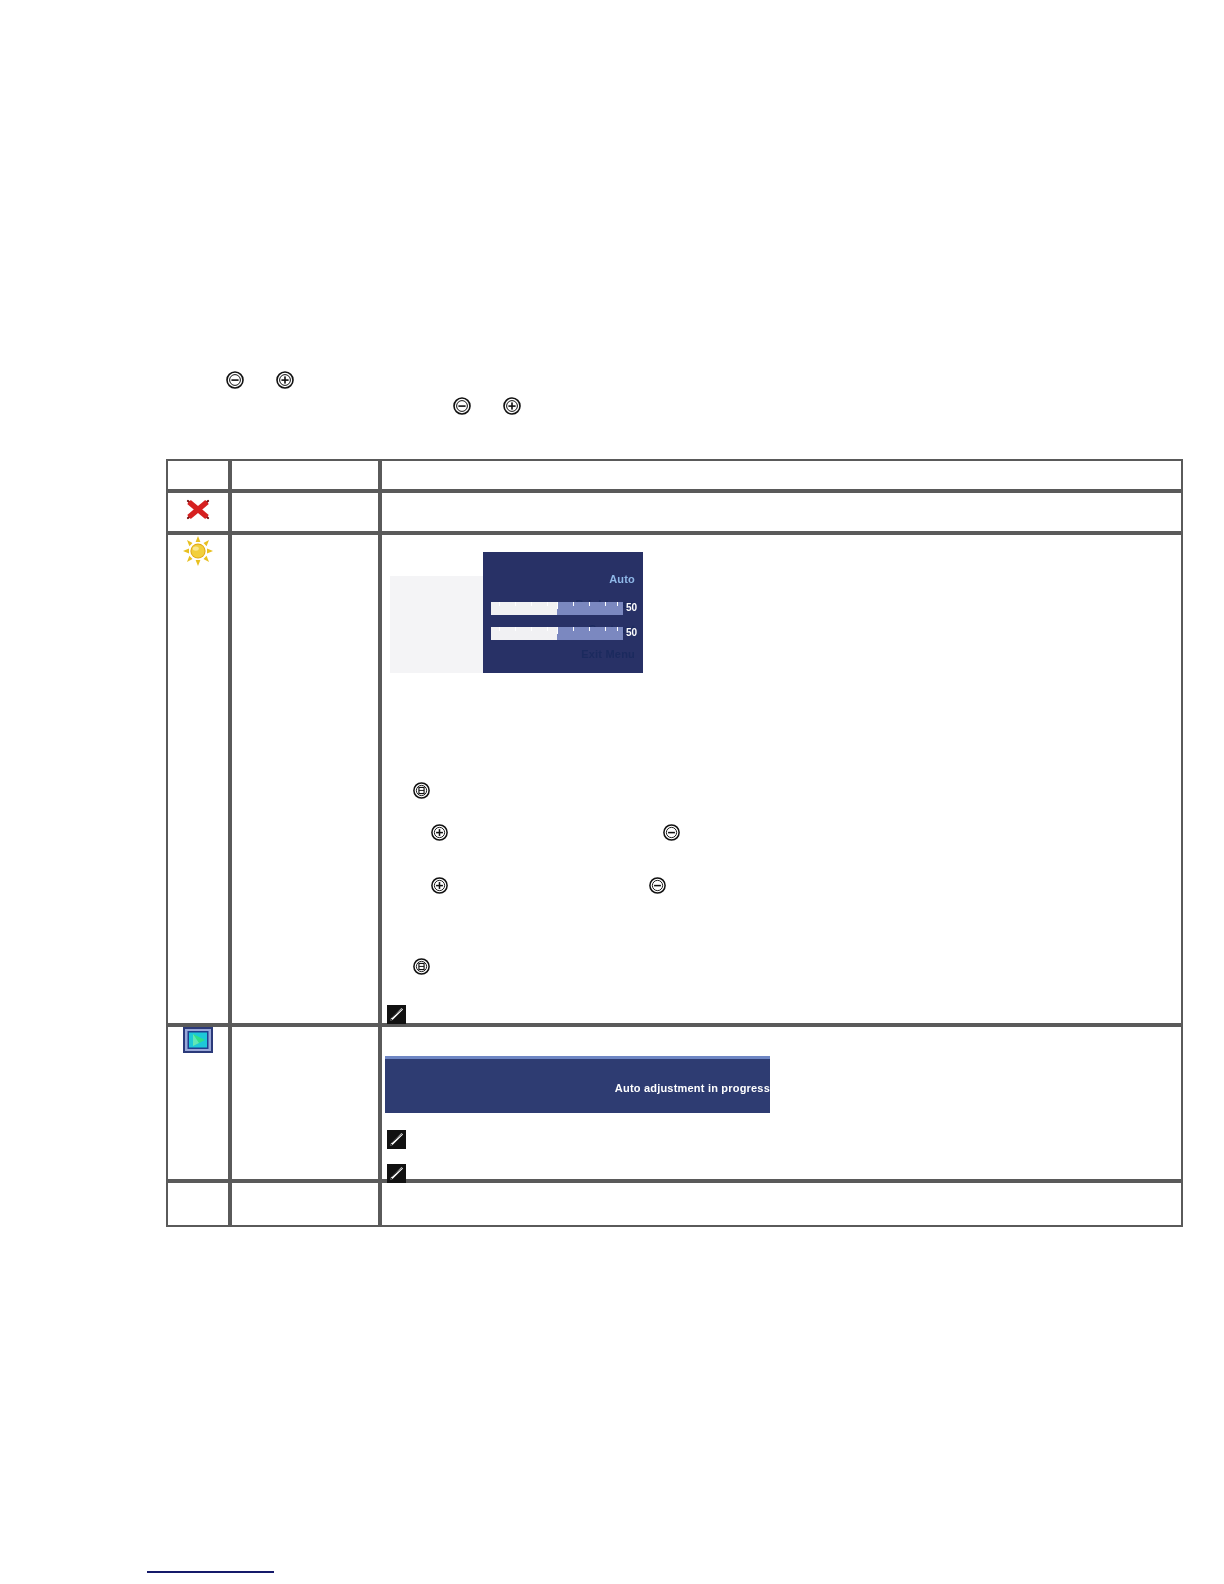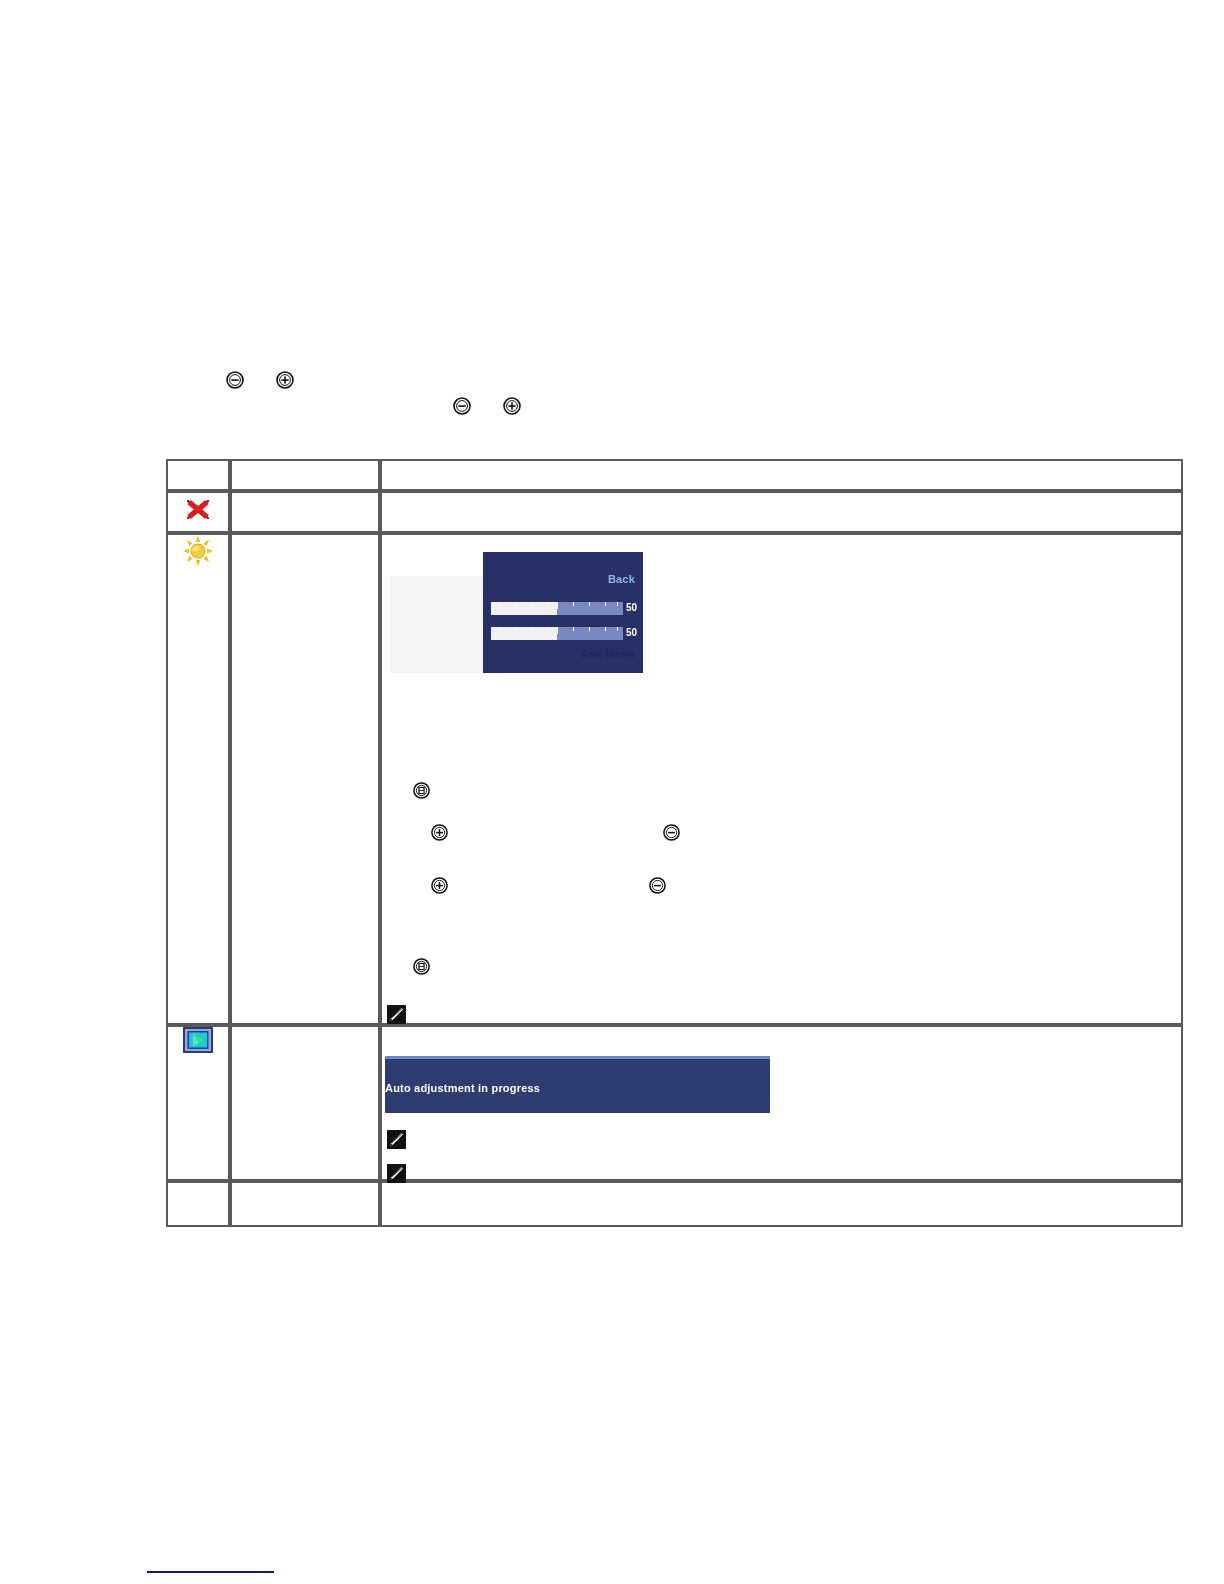--- a/index.html
+++ b/index.html
@@ -46,21 +46,21 @@
   .osd-slider{position:absolute;left:8px;width:132px;height:13px;background:#7b88c0;}
   .osd-slider .fill{position:absolute;left:0;top:0;width:50%;height:13px;background:#f1f1f3;}
   .osd-slider .ticks{position:absolute;left:0;top:0;width:100%;height:4px;}
   .osd-slider .ticks i{position:absolute;top:0;width:1px;height:4px;background:#ffffff;}
   .osd-val{position:absolute;left:142px;font-size:10px;font-weight:bold;color:#ffffff;}
   .row-bright{top:50px;}
   .row-contrast{top:75px;}
 
   
   .autobanner{position:absolute;left:385px;top:1056px;width:385px;height:54px;background:#2e3c72;border-top:3px solid #6e86c4;}
-  .autobanner span{position:absolute;left:0;right:0;top:23px;text-align:left;font-size:11px;font-weight:bold;color:#ffffff;letter-spacing:.2px;}
+  .autobanner span{position:absolute;left:0;right:0;top:23px;text-align:right;font-size:11px;font-weight:bold;color:#ffffff;letter-spacing:.2px;}
 
   
   .note-ico{position:absolute;width:19px;height:19px;}
   .note-ico svg{display:block;}
 
   
   .circ{position:absolute;width:19px;height:19px;}
 
   
   .footer-rule{position:absolute;left:147px;top:1571px;width:127px;height:2px;background:#151a6a;}
@@ -208,21 +208,21 @@
     </tr>
   </tbody>
     </table>
 
   <div class="osd">
     <div class="osd-left">
       <div class="top-white"></div>
     </div>
     <div class="osd-right"></div>
 
-    <div class="osd-label sel lbl-back">Back</div>
+    <div class="osd-label sel lbl-back">Auto</div>
     <div class="osd-label lbl-bright">Brightness</div>
     <div class="osd-label lbl-contrast">Contrast</div>
     <div class="osd-label lbl-exit">Exit Menu</div>
 
     <div class="osd-slider row-bright" style="left:101px;">
       <div class="fill"></div>
       <div class="ticks">
         <i style="left:8px;"></i>
           <i style="left:24px;"></i>
           <i style="left:40px;"></i>

